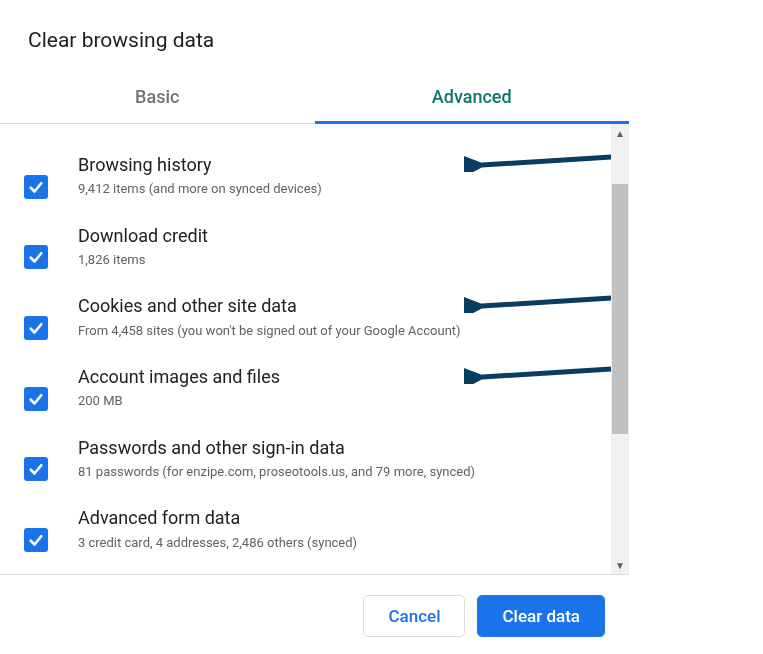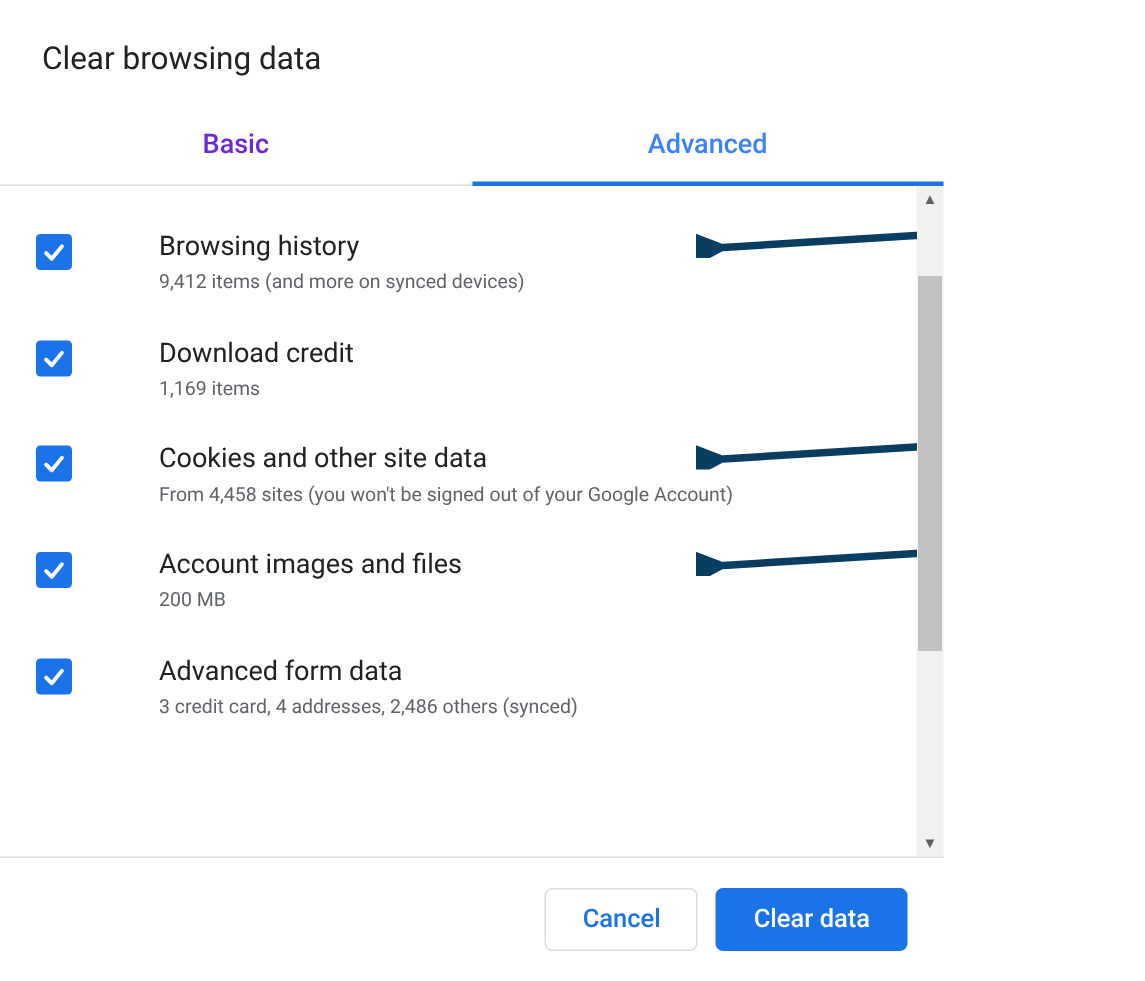--- a/index.html
+++ b/index.html
@@ -31,26 +31,26 @@
     .tabs {
       display: flex;
       border-bottom: 1px solid #dadce0;
     }
     .tab {
       flex: 1;
       text-align: center;
       padding: 16px 0;
       font-size: 18px;
       font-weight: 500;
-      color: #6d28d9;
+      color: #737373;
       cursor: pointer;
       position: relative;
     }
     .tab.active {
-      color: #3b82f6;
+      color: #0f766e;
     }
     .tab.active::after {
       content: "";
       position: absolute;
       left: 0;
       right: 0;
       bottom: -1px;
       height: 3px;
       background: #1a73e8;
     }
@@ -85,24 +85,23 @@
     .scroll-thumb {
       position: absolute;
       left: 1px;
       width: 16px;
       background: #c1c1c1;
       top: 60px;
       height: 250px;
     }
     .item {
       display: flex;
-      align-items: flex-start;
+      align-items: flex-end;
       padding: 12px 0;
       position: relative;
-      gap: 28px;
     }
     .checkbox {
       width: 24px;
       height: 24px;
       border-radius: 3px;
       background: #1a73e8;
       display: flex;
       align-items: center;
       justify-content: center;
       margin-top: 4px;
@@ -196,21 +195,21 @@
             </svg></div>
         </div>
         <div class="item">
           <div class="checkbox">
             <svg viewBox="0 0 24 24" fill="none" stroke="#fff" stroke-width="3.5" stroke-linecap="round" stroke-linejoin="round">
               <polyline points="5,13 10,18 19,7"></polyline>
             </svg>
           </div>
           <div class="item-text">
             <div class="item-title">Download credit</div>
-            <div class="item-sub">1,169 items</div>
+            <div class="item-sub">1,826 items</div>
           </div>
         </div>
         <div class="item">
           <div class="checkbox">
             <svg viewBox="0 0 24 24" fill="none" stroke="#fff" stroke-width="3.5" stroke-linecap="round" stroke-linejoin="round">
               <polyline points="5,13 10,18 19,7"></polyline>
             </svg>
           </div>
           <div class="item-text">
             <div class="item-title">Cookies and other site data</div>
@@ -244,20 +243,31 @@
               <line x1="195" y1="6" x2="18" y2="17" stroke="#0a3d62" stroke-width="5" marker-end="url(#ah)"></line>
             </svg></div>
         </div>
         <div class="item">
           <div class="checkbox">
             <svg viewBox="0 0 24 24" fill="none" stroke="#fff" stroke-width="3.5" stroke-linecap="round" stroke-linejoin="round">
               <polyline points="5,13 10,18 19,7"></polyline>
             </svg>
           </div>
           <div class="item-text">
+            <div class="item-title">Passwords and other sign-in data</div>
+            <div class="item-sub">81 passwords (for enzipe.com, proseotools.us, and 79 more, synced)</div>
+          </div>
+        </div>
+        <div class="item">
+          <div class="checkbox">
+            <svg viewBox="0 0 24 24" fill="none" stroke="#fff" stroke-width="3.5" stroke-linecap="round" stroke-linejoin="round">
+              <polyline points="5,13 10,18 19,7"></polyline>
+            </svg>
+          </div>
+          <div class="item-text">
             <div class="item-title">Advanced form data</div>
             <div class="item-sub">3 credit card, 4 addresses, 2,486 others (synced)</div>
           </div>
         </div>
       </div>
     <div class="scrollbar-track">
       <div class="scroll-arrow up">▲</div>
       <div class="scroll-thumb"></div>
       <div class="scroll-arrow down">▼</div>
     </div>

